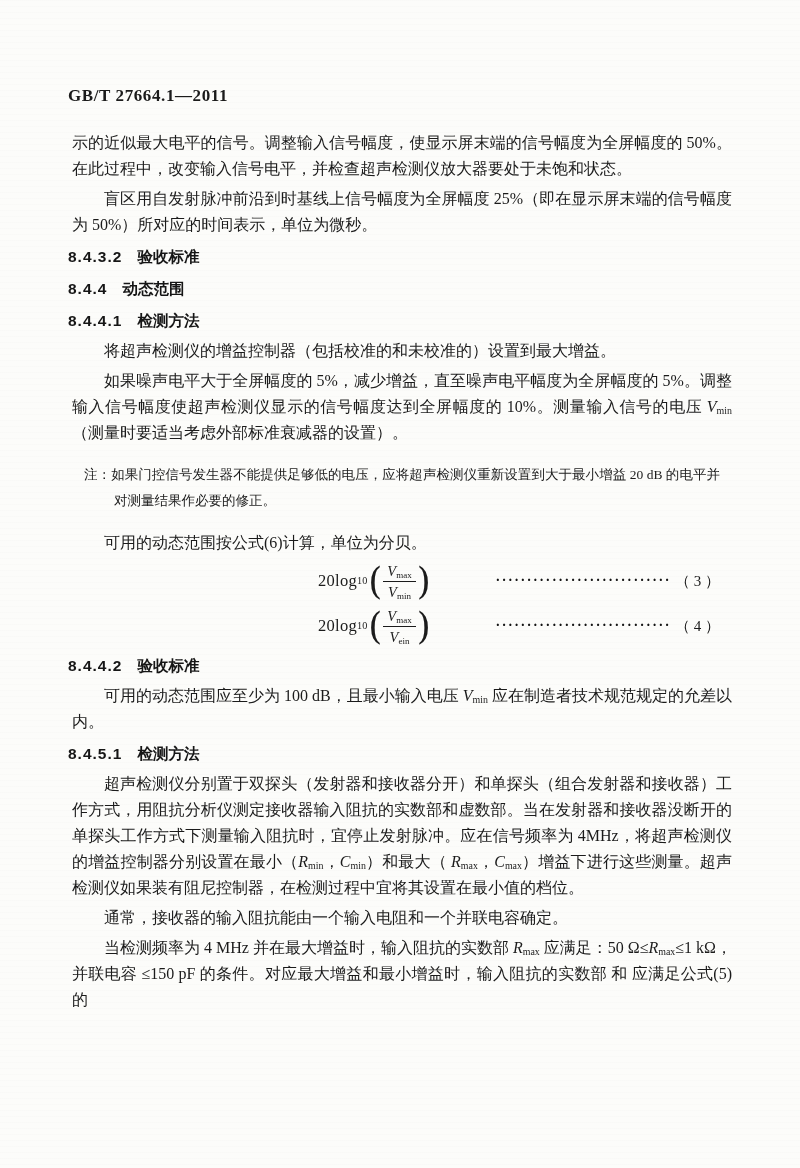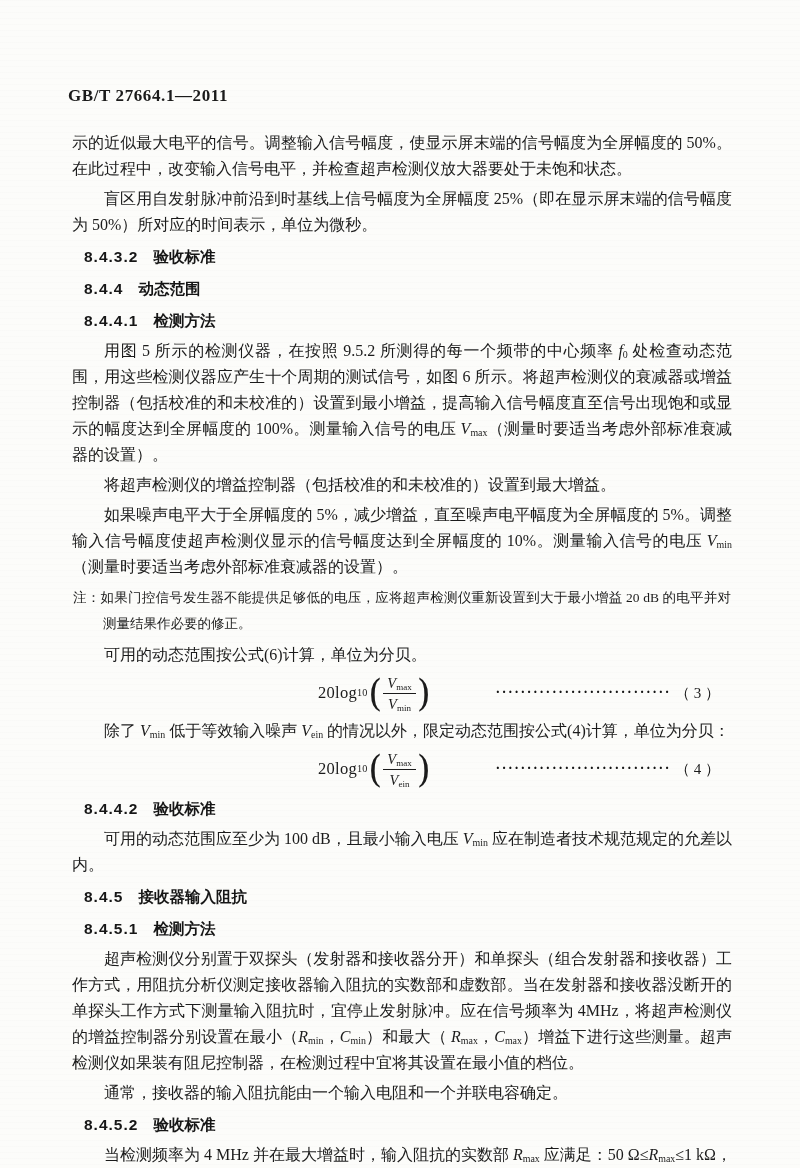--- a/index.html
+++ b/index.html
@@ -29,30 +29,30 @@
   }
   p.body {
     margin: 4px;
     font-size: 16px;
     line-height: 26px;
     text-align: justify;
     text-justify: inter-ideograph;
   }
   p.indent { text-indent: 32px; }
   h3.sec {
-    margin: 6px 0 4px 16px;
+    margin: 6px 0 4px 0;
     font-family: "Liberation Sans", "DejaVu Sans", sans-serif;
     font-size: 15.5px;
     font-weight: 700;
     line-height: 26px;
     color: #161616;
   }
   h3.sec .hnum { margin-right: 15px; letter-spacing: 1px; }
   .note {
-    margin: 5px;
+    margin: 16px;
     font-size: 13.5px;
     line-height: 26px;
     text-align: justify;
     padding-left: 30px;
     text-indent: -30px;
   }
   .note .note-label { font-weight: 400; }
   i.var { font-style: italic; font-family: "Liberation Serif", serif; }
   sub { font-size: 62%; line-height: 0; vertical-align: -0.2em; }
   .formula {
@@ -113,21 +113,20 @@
   <p class="body">示的近似最大电平的信号。调整输入信号幅度，使显示屏末端的信号幅度为全屏幅度的 50%。在此过程中，改变输入信号电平，并检查超声检测仪放大器要处于未饱和状态。</p>
   <p class="body indent">盲区用自发射脉冲前沿到时基线上信号幅度为全屏幅度 25%（即在显示屏末端的信号幅度为 50%）所对应的时间表示，单位为微秒。</p>
 
   <h3 class="sec"><span class="hnum">8.4.3.2</span><span class="htitle">验收标准</span></h3>
 
 
   <h3 class="sec"><span class="hnum">8.4.4</span><span class="htitle">动态范围</span></h3>
 
   <h3 class="sec"><span class="hnum">8.4.4.1</span><span class="htitle">检测方法</span></h3>
 
-  <p class="body indent">用图 5 所示的检测仪器，在按照 9.5.2 所测得的每一个频带的中心频率 <i class="var">f</i><sub>0</sub> 处检查动态范围，用这些检测仪器应产生十个周期的测试信号，如图 6 所示。将超声检测仪的衰减器或增益控制器（包括校准的和未校准的）设置到最小增益，提高输入信号幅度直至信号出现饱和或显示的幅度达到全屏幅度的 100%。测量输入信号的电压 <i class="var">V</i><sub>max</sub>（测量时要适当考虑外部标准衰减器的设置）。</p>
   <p class="body indent">将超声检测仪的增益控制器（包括校准的和未校准的）设置到最大增益。</p>
   <p class="body indent">如果噪声电平大于全屏幅度的 5%，减少增益，直至噪声电平幅度为全屏幅度的 5%。调整输入信号幅度使超声检测仪显示的信号幅度达到全屏幅度的 10%。测量输入信号的电压 <i class="var">V</i><sub>min</sub>（测量时要适当考虑外部标准衰减器的设置）。</p>
 
   <p class="note"><span class="note-label">注：</span><span class="note-text">如果门控信号发生器不能提供足够低的电压，应将超声检测仪重新设置到大于最小增益 20 dB 的电平并对测量结果作必要的修正。</span></p>
 
   <p class="body indent">可用的动态范围按公式(6)计算，单位为分贝。</p>
 
   <div class="formula">
     <span class="f-expr">
         <span class="f-coef">20log</span>
@@ -136,45 +135,42 @@
         <span class="frac">
           <span class="num"><i class="var">V</i><sub>max</sub></span>
           <span class="den"><i class="var">V</i><sub>min</sub></span>
         </span>
         <span class="paren">)</span>
       </span>
     <span class="f-dots">····························</span>
     <span class="f-label">（ 3 ）</span>
   </div>
 
-  <p class="body indent">除了 <i class="var">V</i><sub>min</sub> 低于等效输入噪声 <i class="var">V</i><sub>ein</sub> 的情况以外，限定动态范围按公式(4)计算，单位为分贝：</p>
 
   <div class="formula">
     <span class="f-expr">
         <span class="f-coef">20log</span>
         <sub>10</sub>
         <span class="paren">(</span>
         <span class="frac">
           <span class="num"><i class="var">V</i><sub>max</sub></span>
           <span class="den"><i class="var">V</i><sub>ein</sub></span>
         </span>
         <span class="paren">)</span>
       </span>
     <span class="f-dots">····························</span>
     <span class="f-label">（ 4 ）</span>
   </div>
 
   <h3 class="sec"><span class="hnum">8.4.4.2</span><span class="htitle">验收标准</span></h3>
 
   <p class="body indent">可用的动态范围应至少为 100 dB，且最小输入电压 <i class="var">V</i><sub>min</sub> 应在制造者技术规范规定的允差以内。</p>
 
-  <h3 class="sec"><span class="hnum">8.4.5</span><span class="htitle">接收器输入阻抗</span></h3>
 
   <h3 class="sec"><span class="hnum">8.4.5.1</span><span class="htitle">检测方法</span></h3>
 
   <p class="body indent">超声检测仪分别置于双探头（发射器和接收器分开）和单探头（组合发射器和接收器）工作方式，用阻抗分析仪测定接收器输入阻抗的实数部和虚数部。当在发射器和接收器没断开的单探头工作方式下测量输入阻抗时，宜停止发射脉冲。应在信号频率为 4MHz，将超声检测仪的增益控制器分别设置在最小（<i class="var">R</i><sub>min</sub>，<i class="var">C</i><sub>min</sub>）和最大（ <i class="var">R</i><sub>max</sub>，<i class="var">C</i><sub>max</sub>）增益下进行这些测量。超声检测仪如果装有阻尼控制器，在检测过程中宜将其设置在最小值的档位。</p>
   <p class="body indent">通常，接收器的输入阻抗能由一个输入电阻和一个并联电容确定。</p>
 
-  <h3 class="sec"><span class="hnum">8.4.5.2</span><span class="htitle">验收标准</span></h3>
 
   <p class="body indent">当检测频率为 4 MHz 并在最大增益时，输入阻抗的实数部 <i class="var">R</i><sub>max</sub> 应满足：50 Ω≤<i class="var">R</i><sub>max</sub>≤1 kΩ，并联电容 ≤150 pF 的条件。对应最大增益和最小增益时，输入阻抗的实数部  和  应满足公式(5)的</p>
 
 </div>
 
 </body></html>

